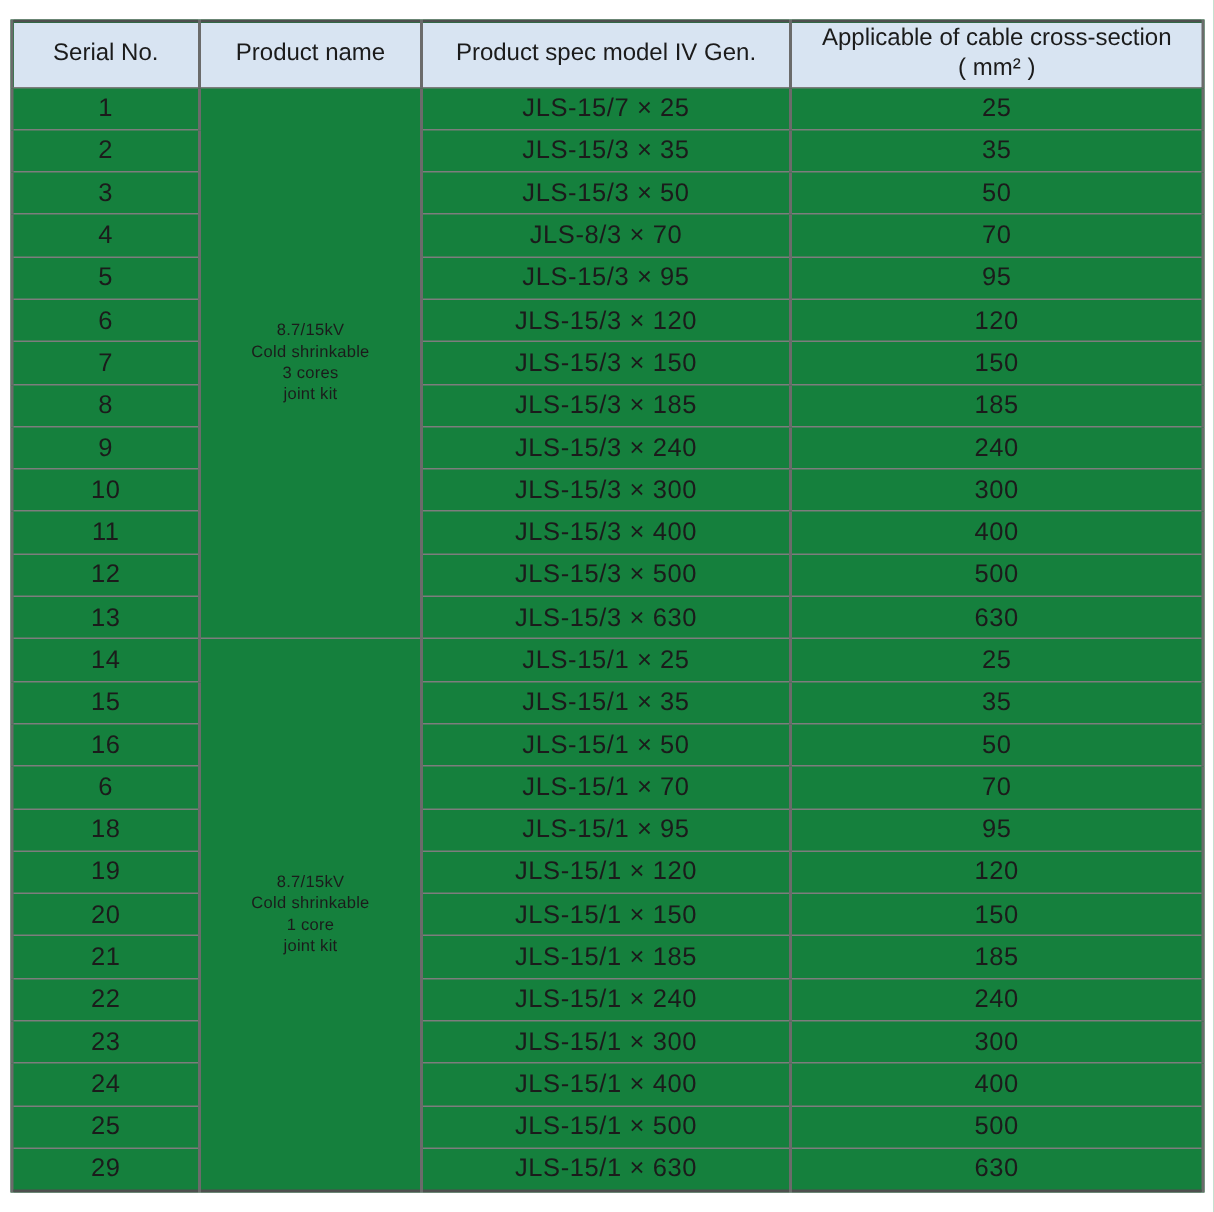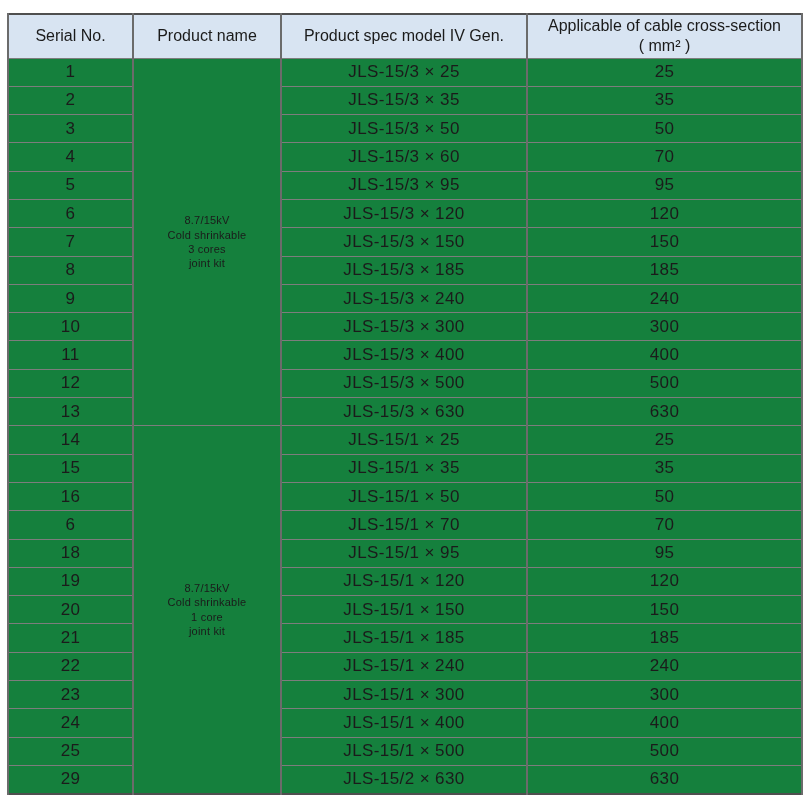--- a/index.html
+++ b/index.html
@@ -80,36 +80,36 @@
 ( mm² )</th>
       </tr>
     </thead>
     <tbody>
       <tr>
         <td>1</td>
         <td class="product-name-cell" rowspan="13">8.7/15kV
 Cold shrinkable
 3 cores
 joint kit</td>
-        <td>JLS-15/3 × 25</td>
+        <td>JLS-15/7 × 25</td>
         <td>25</td>
       </tr>
       <tr>
         <td>2</td>
         <td>JLS-15/3 × 35</td>
         <td>35</td>
       </tr>
       <tr>
         <td>3</td>
         <td>JLS-15/3 × 50</td>
         <td>50</td>
       </tr>
       <tr>
         <td>4</td>
-        <td>JLS-15/3 × 60</td>
+        <td>JLS-8/3 × 70</td>
         <td>70</td>
       </tr>
       <tr>
         <td>5</td>
         <td>JLS-15/3 × 95</td>
         <td>95</td>
       </tr>
       <tr>
         <td>6</td>
         <td>JLS-15/3 × 120</td>
@@ -209,18 +209,18 @@
         <td>JLS-15/1 × 400</td>
         <td>400</td>
       </tr>
       <tr>
         <td>25</td>
         <td>JLS-15/1 × 500</td>
         <td>500</td>
       </tr>
       <tr>
         <td>29</td>
-        <td>JLS-15/2 × 630</td>
+        <td>JLS-15/1 × 630</td>
         <td>630</td>
       </tr>
     </tbody>
   </table>
 </div>
 
 </body></html>

